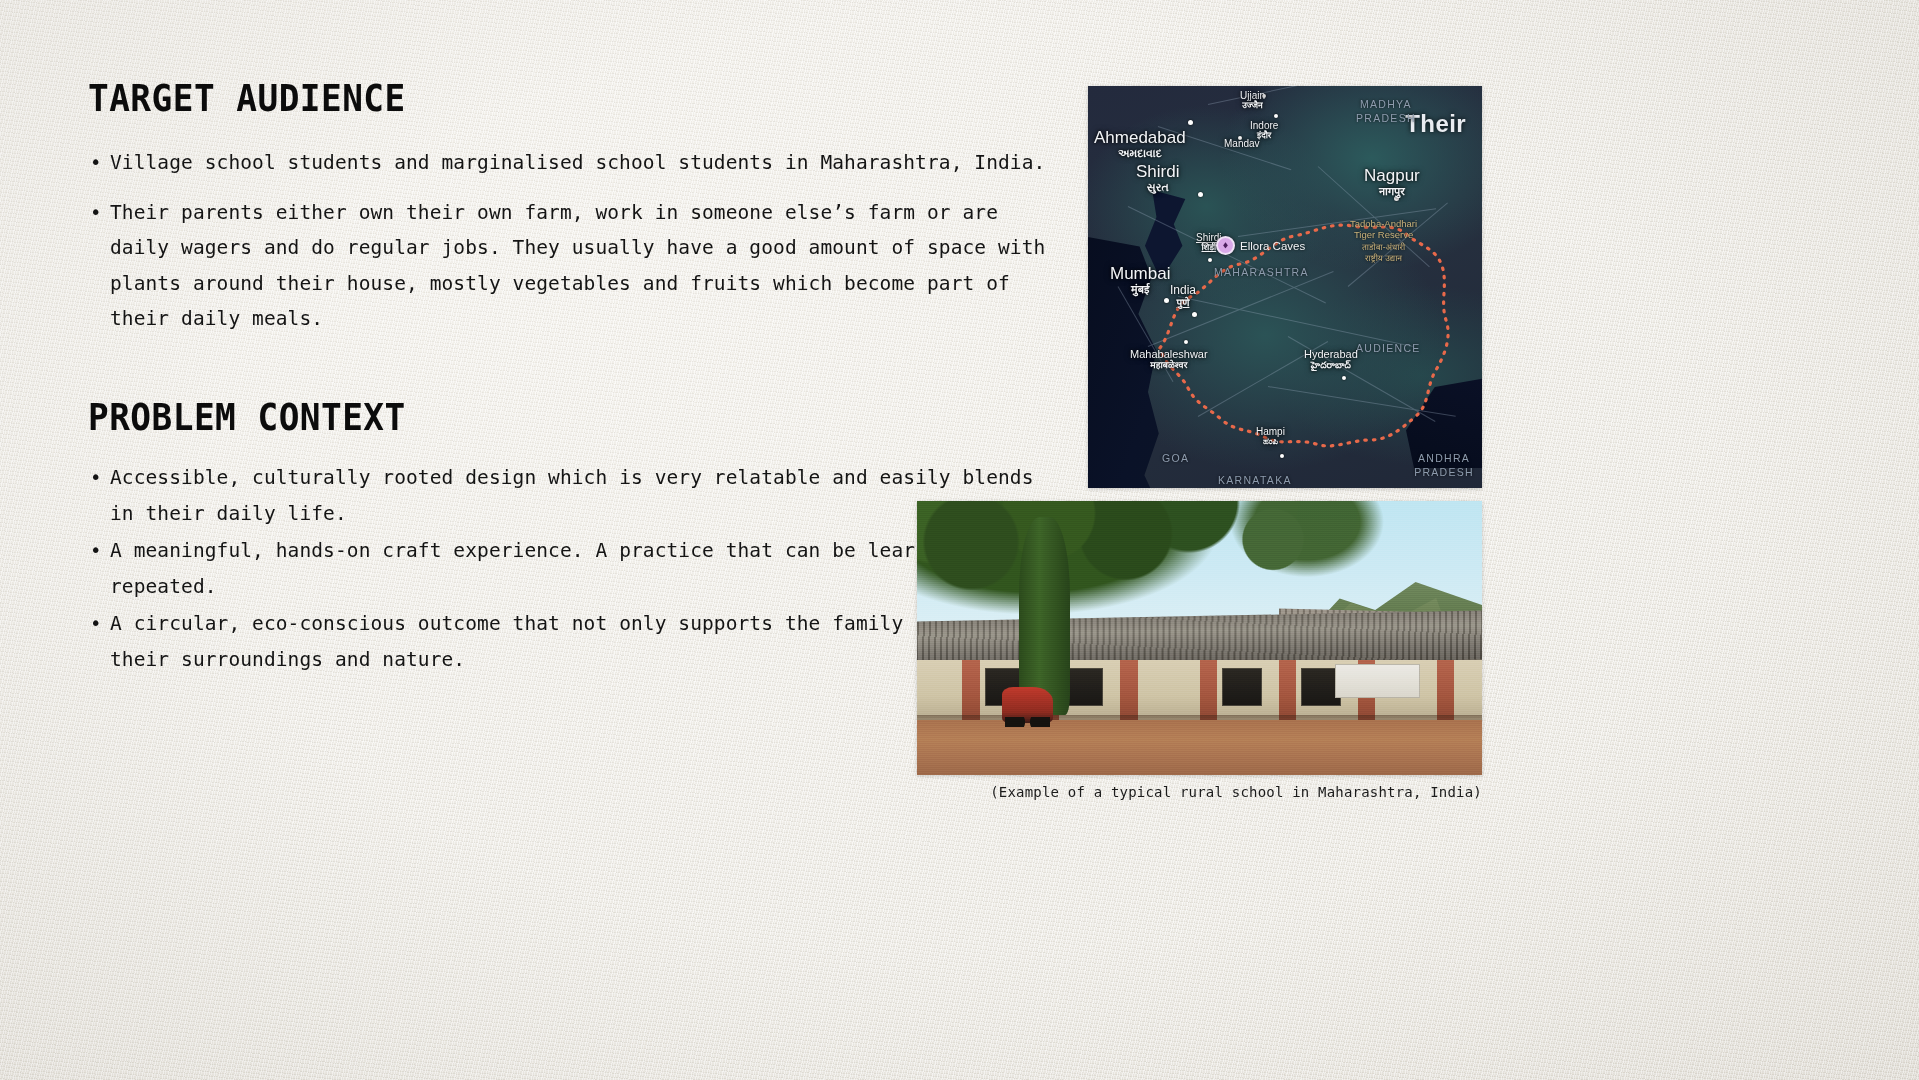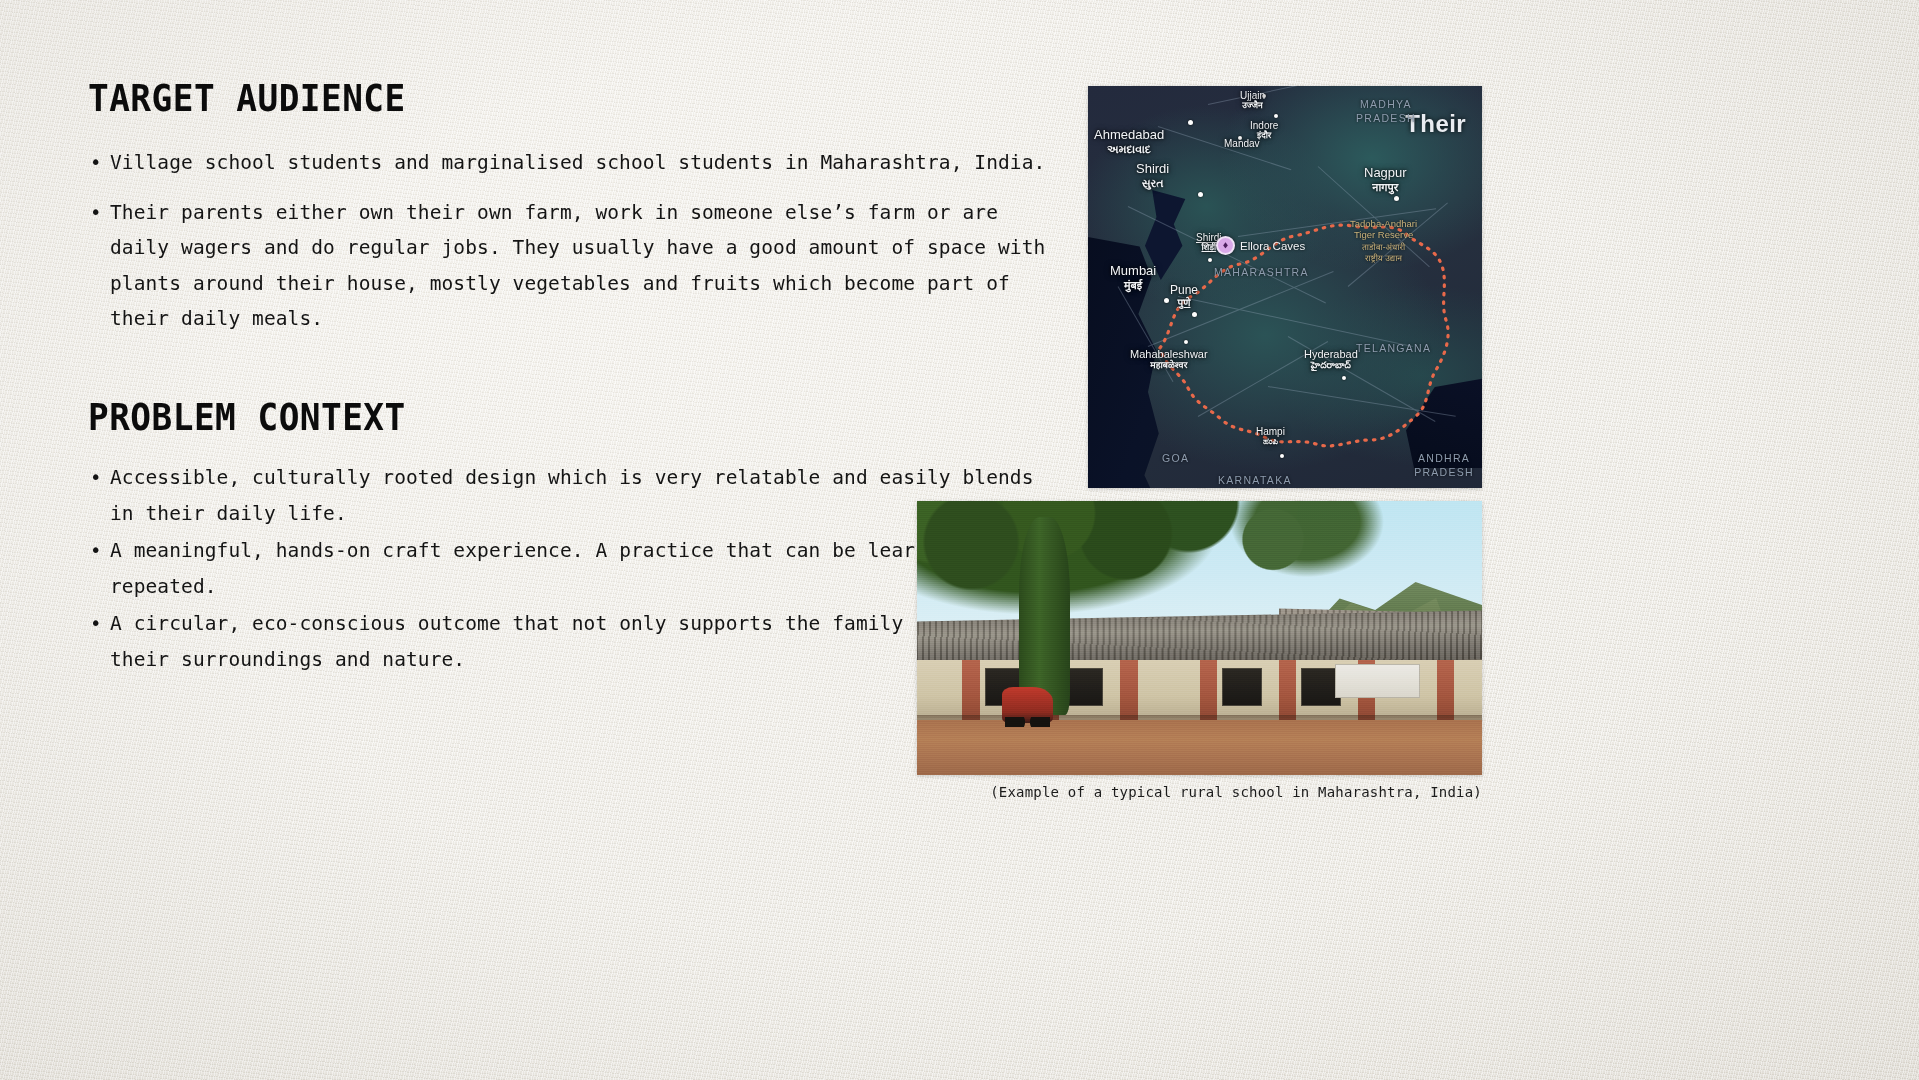--- a/index.html
+++ b/index.html
@@ -163,21 +163,21 @@
 
   .map-label {
     position: absolute;
     color: #f2f4f7;
     font-family: "Liberation Sans", sans-serif;
     text-shadow: 0 0 3px rgba(0,0,0,0.95), 0 0 6px rgba(0,0,0,0.7);
     white-space: nowrap;
     line-height: 1.12;
     text-align: center;
   }
-  .map-label .latin { display: block; font-size: 13px; font-weight: 400; }
+  .map-label .latin { display: block; font-size: 17px; font-weight: 400; }
   .map-label .native { display: block; font-size: 11px; font-weight: 700; }
   .map-label.small .latin { font-size: 10px; }
   .map-label.small .native { font-size: 8.5px; }
   .map-dot {
     position: absolute;
     width: 5px; height: 5px;
     border-radius: 50%;
     background: #ffffff;
     box-shadow: 0 0 2px rgba(0,0,0,0.9);
   }
@@ -440,21 +440,21 @@
                    C 206 262, 190 272, 172 266 C 152 260, 138 268, 122 260
                    C 104 250, 92 254, 78 242 C 62 228, 52 226, 44 210
                    C 36 194, 22 190, 16 170 Z" fill="none" stroke="#e8694a" stroke-width="3.2" stroke-linecap="round" stroke-dasharray="1.5 7"></path>
         </svg>
       </div>
 
       <div class="map-country" style="right:16px; top:24px;">Their</div>
 
       <div class="map-region" style="left:268px; top:12px; line-height:1.3;">MADHYA<br>PRADESH</div>
       <div class="map-region" style="left:126px; top:180px;">MAHARASHTRA</div>
-      <div class="map-region" style="left:268px; top:256px;">TELANGANA</div>
+      <div class="map-region" style="left:268px; top:256px;">AUDIENCE</div>
       <div class="map-region" style="left:74px; top:366px;">GOA</div>
       <div class="map-region" style="left:130px; top:388px;">KARNATAKA</div>
       <div class="map-region" style="right:8px; top:366px; line-height:1.3;">ANDHRA<br>PRADESH</div>
 
       <div class="map-park" style="left:262px; top:132px;">
         <span>Tadoba-Andhari<br>Tiger Reserve</span><br>
         <span style="font-size:8.5px;">ताडोबा-अंधारी<br>राष्ट्रीय उद्यान</span>
       </div>
 
       <div class="map-dot" style="left:100px; top:34px;"></div>
@@ -470,21 +470,21 @@
       </div>
 
       <div class="map-dot" style="left:76px; top:212px;"></div>
       <div class="map-label" style="left:22px; top:178px;">
         <span class="latin">Mumbai</span>
         <span class="native">मुंबई</span>
       </div>
 
       <div class="map-dot" style="left:104px; top:226px;"></div>
       <div class="map-label small" style="left:82px; top:198px;">
-        <span class="latin" style="font-size:12px;">Pune</span>
+        <span class="latin" style="font-size:12px;">India</span>
         <span class="native" style="font-size:10px;text-decoration:underline;">पुणे</span>
       </div>
 
       <div class="map-dot" style="left:306px; top:110px;"></div>
       <div class="map-label" style="left:276px; top:80px;">
         <span class="latin">Nagpur</span>
         <span class="native">नागपुर</span>
       </div>
 
       <div class="map-dot" style="left:120px; top:172px; width:4px; height:4px;"></div>

